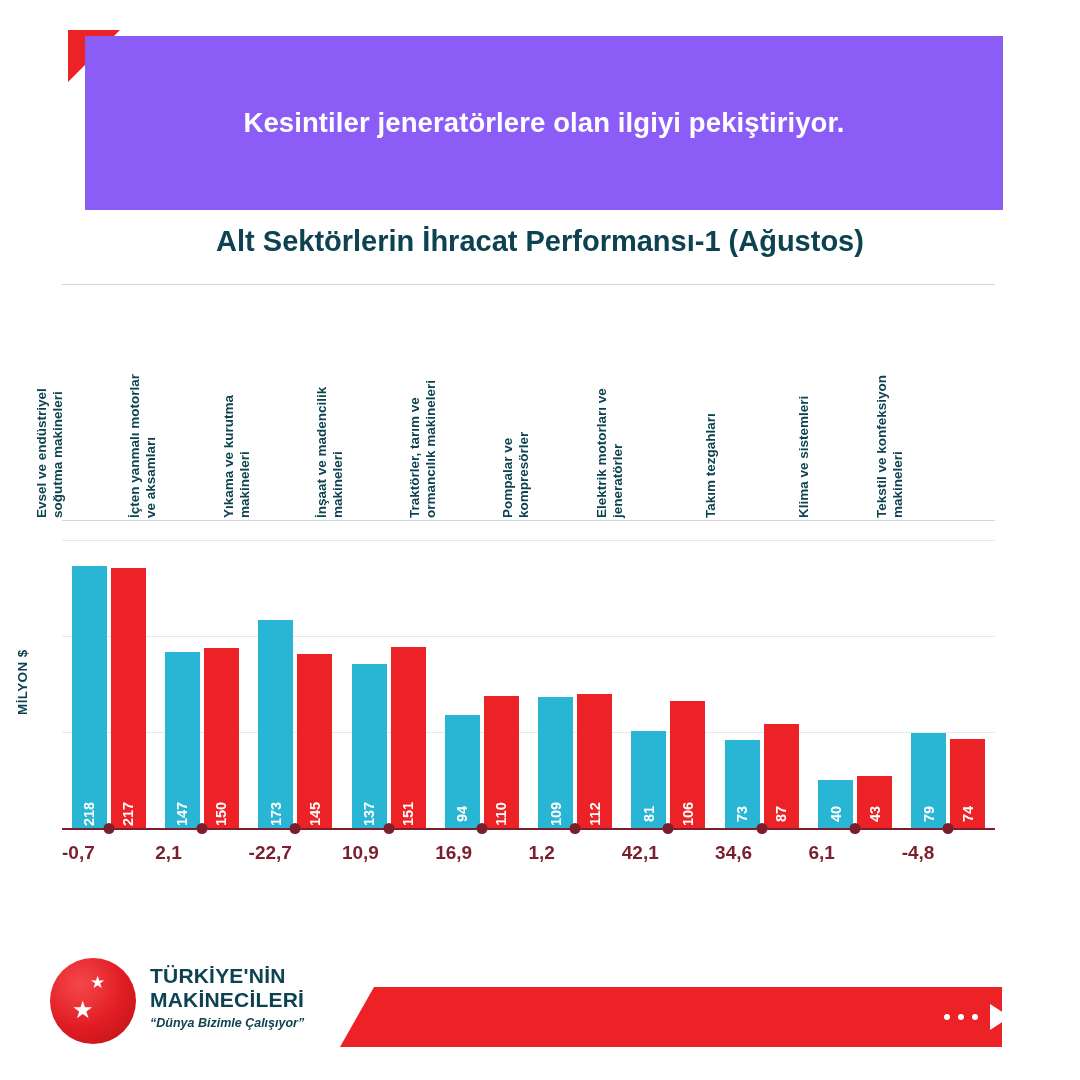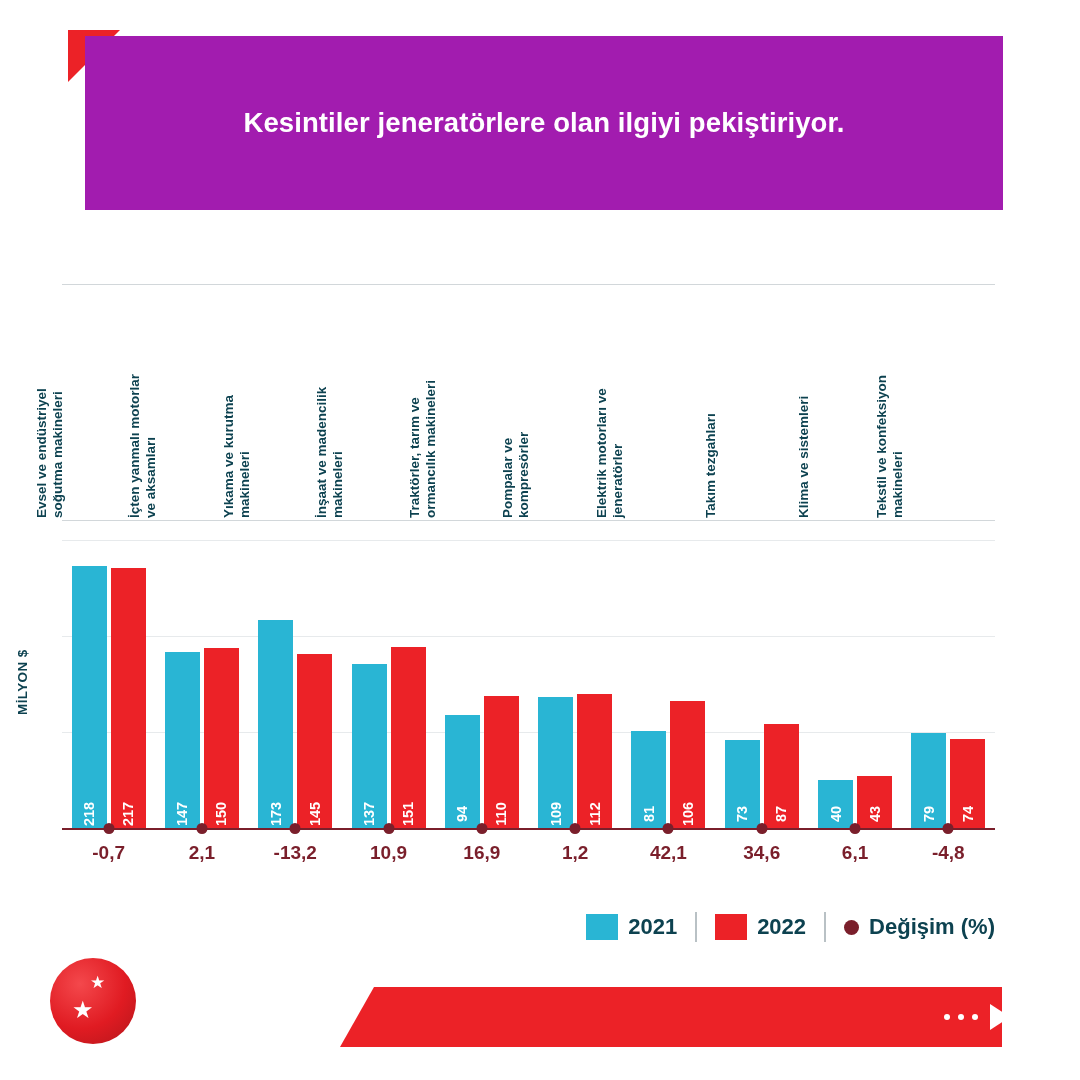--- a/index.html
+++ b/index.html
@@ -21,21 +21,21 @@
   }
   .corner-br {
     position: absolute; left: 948px; top: 157px;
     width: 0; height: 0;
     border-bottom: 52px solid #ec2227;
     border-left: 52px solid transparent;
   }
   .banner {
     position: absolute; left: 85px; top: 36px;
     width: 918px; height: 174px;
-    background: #a21caf;
+    background: #8b5cf6;
     display: flex; align-items: center; justify-content: center;
   }
   .banner-title {
     color: #ffffff;
     font-size: 27.5px;
     font-weight: bold;
     letter-spacing: .1px;
     text-align: center;
     padding: 0 40px;
   }
@@ -117,21 +117,21 @@
     font-size: 13.5px; font-weight: bold; color: #0d4250;
     letter-spacing: .4px;
   }
 
   
   .changes {
     position: absolute; left: 62px; top: 828px; width: 933px; height: 48px;
     display: flex;
   }
   .chg-cell {
-    flex: 1 1 0; position: relative; text-align: center;
+    flex: 1 1 0; position: relative; 
   }
   .dot {
     position: absolute; left: 50%; top: -5px; transform: translateX(-50%);
     width: 11px; height: 11px; border-radius: 50%; background: #7a1f2b;
   }
   .chg-text {
     position: absolute; left: 0; top: 14px; width: 100%;
     font-size: 19px; font-weight: bold; color: #7a1f2b;
   }
 
@@ -188,20 +188,21 @@
 <div class="page">
 
   <div class="banner-wrap">
     <div class="corner-tl"></div>
     <div class="corner-br"></div>
     <div class="banner">
       <div class="banner-title">Kesintiler jeneratörlere olan ilgiyi pekiştiriyor.</div>
     </div>
   </div>
 
+  <div class="chart-title">Alt Sektörlerin İhracat Performansı-1 (Ağustos)</div>
 
   <div class="rule rule-top"></div>
   <div class="rule rule-mid"></div>
 
   <div class="cat-strip" id="cat-strip">
       <div class="cat-cell">
         <div class="cat-label">
           <span>Evsel ve endüstriyel</span>
           <span>soğutma makineleri</span>
         </div>
@@ -355,21 +356,21 @@
       <div class="chg-cell">
         <span class="dot"></span>
         <span class="chg-text">-0,7</span>
       </div>
       <div class="chg-cell">
         <span class="dot"></span>
         <span class="chg-text">2,1</span>
       </div>
       <div class="chg-cell">
         <span class="dot"></span>
-        <span class="chg-text">-13,2</span>
+        <span class="chg-text">-22,7</span>
       </div>
       <div class="chg-cell">
         <span class="dot"></span>
         <span class="chg-text">10,9</span>
       </div>
       <div class="chg-cell">
         <span class="dot"></span>
         <span class="chg-text">16,9</span>
       </div>
       <div class="chg-cell">
@@ -387,43 +388,32 @@
       <div class="chg-cell">
         <span class="dot"></span>
         <span class="chg-text">6,1</span>
       </div>
       <div class="chg-cell">
         <span class="dot"></span>
         <span class="chg-text">-4,8</span>
       </div>
     </div>
 
-  <div class="legend">
-    <div class="legend-item">
-      <span class="sw blue"></span>
-      <span class="lg-text">2021</span>
-    </div>
-    <div class="sep"></div>
-    <div class="legend-item">
-      <span class="sw red"></span>
-      <span class="lg-text">2022</span>
-    </div>
-    <div class="sep"></div>
-    <div class="legend-item">
-      <span class="lg-dot"></span>
-      <span class="lg-text">Değişim (%)</span>
-    </div>
-  </div>
 
   <div class="footer-band"></div>
   <div class="arrow-wrap">
     <span class="arr-dot"></span>
     <span class="arr-dot"></span>
     <span class="arr-dot"></span>
     <span class="arr"></span>
   </div>
 
   <div class="logo-wrap">
     <div class="logo-circle"></div>
     <div class="logo-star">★</div>
     <div class="logo-star2">★</div>
+    <div class="logo-text">
+      <div class="logo-l1">TÜRKİYE'NİN</div>
+      <div class="logo-l2">MAKİNECİLERİ</div>
+      <div class="logo-l3">“Dünya Bizimle Çalışıyor”</div>
+    </div>
   </div>
 </div>
 
 </body></html>

